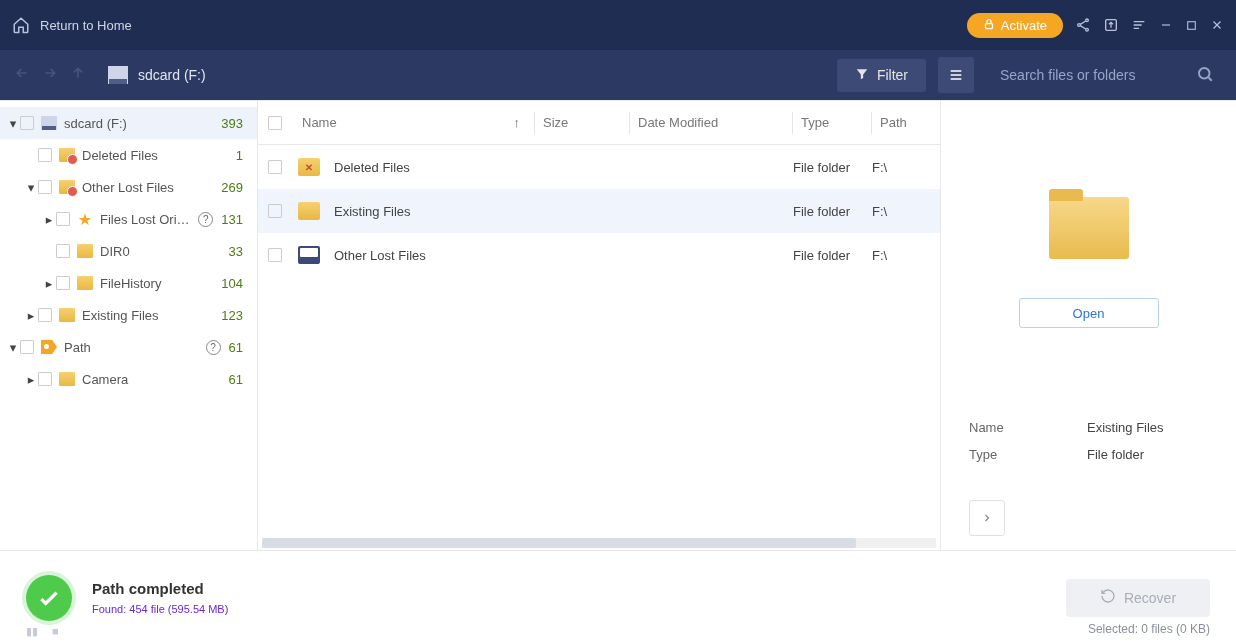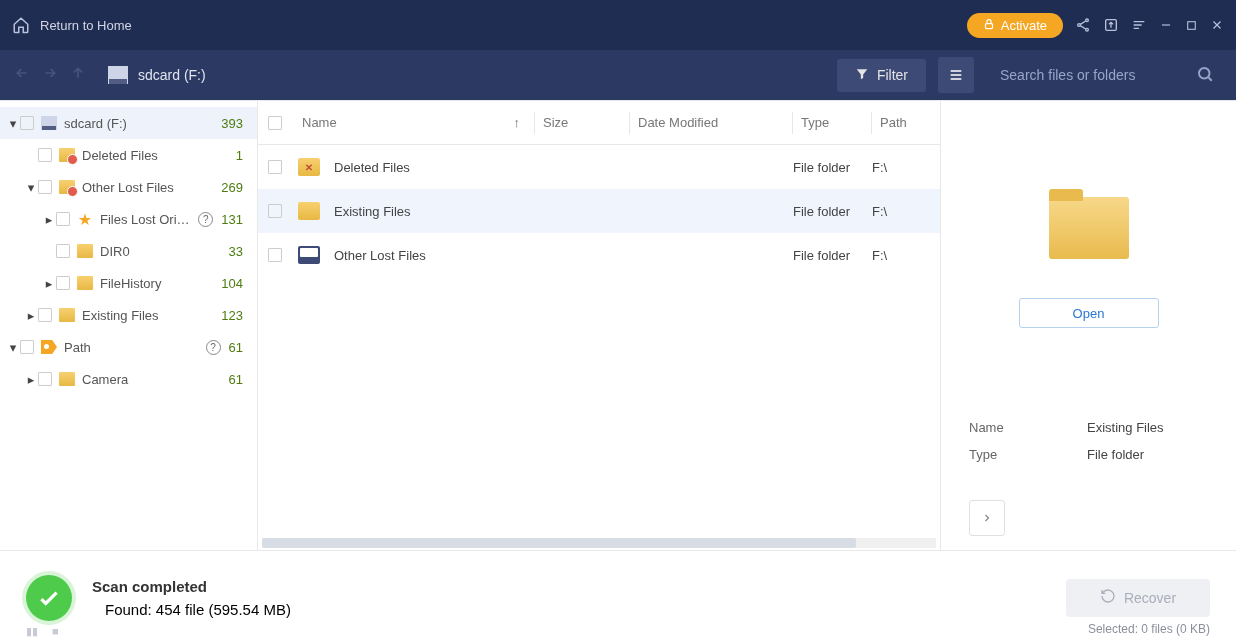--- a/index.html
+++ b/index.html
@@ -81,21 +81,21 @@
 .meta-row { display:flex; margin-bottom:12px;}
 .meta-label { width:118px; }
 .meta-val { color:#444; }
 .preview-next { width:36px; height:36px; border:1px solid #e0e0e0; border-radius:3px; display:flex; align-items:center; justify-content:center; color:#888; cursor:pointer; margin-top:8px;}
 
 
 .statusbar { height: 94px; border-top:1px solid #e8e8e8; display:flex; align-items:center; padding: 0 26px; gap:20px;}
 .status-icon { width:46px; height:46px; border-radius:50%; background:#4ecb4a; display:flex; align-items:center; justify-content:center; color:#fff; box-shadow: 0 0 0 4px #d9f4d8;}
 .status-text { flex:1; }
 .status-title { font-size:15px; font-weight:600; color:#333; margin-bottom:6px;}
-.status-sub { font-size:15px; color:#000000;margin-left:13px;}
+.status-sub { font-size:11px; color:#6d28d9;}
 .recover-btn { width:144px; height:38px; background:#eef0f4; color:#a9adb8; border:none; border-radius:4px; font-size:14px; display:flex; align-items:center; justify-content:center; gap:8px; cursor:pointer;}
 .selected-info { position:absolute; right:26px; bottom:8px; font-size:12px; color:#8a8f9a;}
 .statusbar { position:relative; }
 .play-ctrls { position:absolute; left:26px; bottom:6px; display:flex; gap:14px; color:#c8cbd3; font-size:11px;}
 </style>
 </head>
 <body>
 
 <div class="titlebar">
   <div class="titlebar-left">
@@ -374,21 +374,21 @@
   </div>
 </div>
 
 <div class="statusbar">
   <div class="status-icon">
     <svg width="26" height="26" viewBox="0 0 24 24" fill="none" stroke="#fff" stroke-width="3">
         <path d="M5 13l4 4L19 7"></path>
       </svg>
   </div>
   <div class="status-text">
-    <div class="status-title">Scan completed</div>
+    <div class="status-title">Path completed</div>
     <div class="status-sub">Found: 454 file (595.54 MB)</div>
   </div>
   <button class="recover-btn">
     <span><svg width="16" height="16" viewBox="0 0 24 24" fill="none" stroke="currentColor" stroke-width="2">
           <path d="M3 12a9 9 0 1 0 3-6.7L3 8"></path>
           <path d="M3 3v5h5"></path>
         </svg></span>
     <span>Recover</span>
   </button>
   <div class="selected-info">Selected: 0 files (0 KB)</div>

